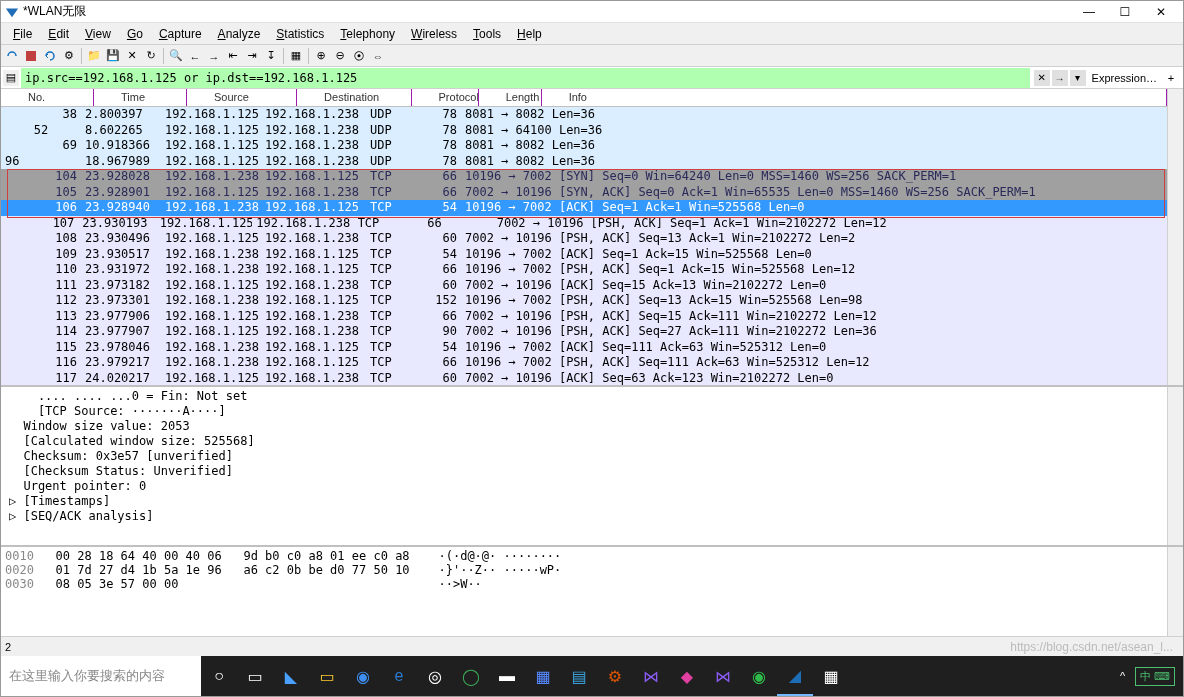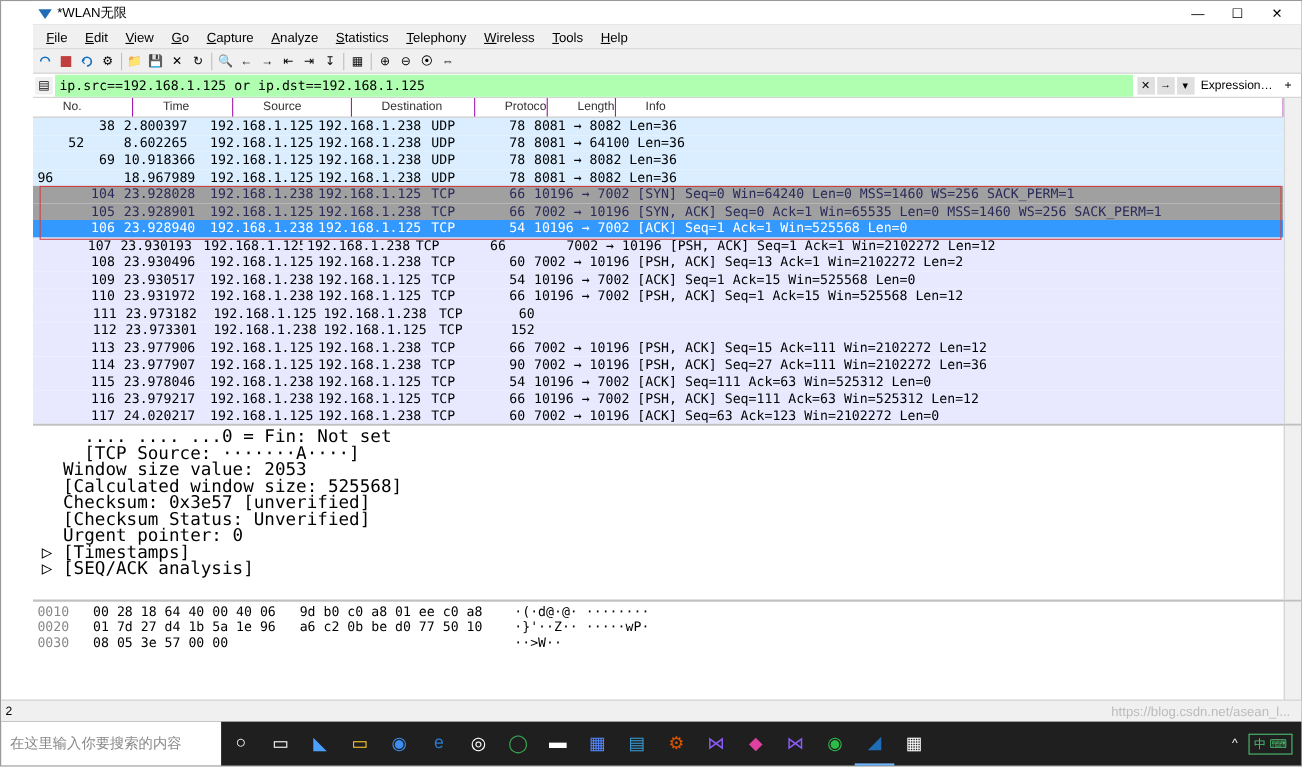--- a/index.html
+++ b/index.html
@@ -1,17 +1,17 @@
 <!DOCTYPE html>
 <html><head>
 <meta charset="utf-8">
 <style>
 * { margin: 0; padding: 0; box-sizing: border-box; }
 body { font-family: "Segoe UI", Tahoma, sans-serif; font-size: 11px; background: #fff; overflow: hidden; }
-.window { width: 1184px; height: 697px; display: flex; flex-direction: column; border: 1px solid #999; position: relative; padding-left: 29px; }
+.window { width: 1184px; height: 697px; display: flex; flex-direction: column; border: 1px solid #999; position: relative; }
 
 
 .titlebar { height: 22px; background: #fff; display: flex; align-items: center; padding: 0 4px; border-bottom: 1px solid #e0e0e0; }
 .titlebar .icon { width: 14px; height: 14px; margin-right: 4px; }
 .titlebar .icon svg { width: 14px; height: 14px; }
 .titlebar .title { flex: 1; font-size: 12px; }
 .titlebar .winbtn { width: 36px; height: 22px; display: flex; align-items: center; justify-content: center; font-size: 12px; cursor: pointer; }
 
 
 .menubar { height: 22px; display: flex; align-items: center; padding: 0 4px; font-size: 12px; background: #f0f0f0; border-bottom: 1px solid #d0d0d0; }
@@ -40,21 +40,21 @@
 .plist-rows { height: 280px; overflow-y: auto; }
 .prow { height: 15.5px; display: flex; white-space: nowrap; }
 .prow .pcol { padding: 0 4px; overflow: hidden; }
 .bg-udp { background: #daeeff; }
 .bg-tcp { background: #e8e8ff; }
 .bg-tcp-syn { background: #a0a0a0; color: #2a2a5a; }
 .prow.selected { background: #3399ff !important; color: #fff; }
 .vscroll { width: 16px; background: #f0f0f0; border-left: 1px solid #d0d0d0; }
 
 
-.details-pane { flex: 0 0 160px; border-bottom: 2px solid #c0c0c0; overflow-y: auto; font-family: Consolas, monospace; font-size: 16px; padding: 2px 8px; position: relative; }
+.details-pane { flex: 0 0 160px; border-bottom: 2px solid #c0c0c0; overflow-y: auto; font-family: Consolas, monospace; font-size: 12px; padding: 2px 8px; position: relative; }
 .details-pane .dline { white-space: pre; line-height: 15px; }
 .dscroll { position: absolute; right: 0; top: 0; width: 16px; height: 100%; background: #f0f0f0; border-left: 1px solid #d0d0d0; }
 
 
 .hex-pane { flex: 0 0 100px; overflow-y: auto; font-family: Consolas, monospace; font-size: 12px; padding: 2px 4px; position: relative; border-bottom: 1px solid #d0d0d0; }
 .hex-pane .hline { white-space: pre; line-height: 14px; }
 .hex-pane .offset { color: #888; }
 .hscroll { position: absolute; right: 0; top: 0; width: 16px; height: 100%; background: #f0f0f0; border-left: 1px solid #d0d0d0; }
 
 
@@ -264,28 +264,30 @@
             <div class="pcol" style="width: 45px; text-align: right;">66</div>
             <div class="pcol" style="width: 700px;">10196 → 7002 [PSH, ACK] Seq=1 Ack=15 Win=525568 Len=12</div>
           </div>
           <div class="prow bg-tcp">
             <div class="pcol" style="width: 80px; text-align: right;">111</div>
             <div class="pcol" style="width: 80px;">23.973182</div>
             <div class="pcol" style="width: 100px;">192.168.1.125</div>
             <div class="pcol" style="width: 105px;">192.168.1.238</div>
             <div class="pcol" style="width: 50px;">TCP</div>
             <div class="pcol" style="width: 45px; text-align: right;">60</div>
+            <div class="pcol" style="width: 700px;">7002 → 10196 [ACK] Seq=15 Ack=13 Win=2102272 Len=0</div>
           </div>
           <div class="prow bg-tcp">
             <div class="pcol" style="width: 80px; text-align: right;">112</div>
             <div class="pcol" style="width: 80px;">23.973301</div>
             <div class="pcol" style="width: 100px;">192.168.1.238</div>
             <div class="pcol" style="width: 105px;">192.168.1.125</div>
             <div class="pcol" style="width: 50px;">TCP</div>
             <div class="pcol" style="width: 45px; text-align: right;">152</div>
+            <div class="pcol" style="width: 700px;">10196 → 7002 [PSH, ACK] Seq=13 Ack=15 Win=525568 Len=98</div>
           </div>
           <div class="prow bg-tcp">
             <div class="pcol" style="width: 80px; text-align: right;">113</div>
             <div class="pcol" style="width: 80px;">23.977906</div>
             <div class="pcol" style="width: 100px;">192.168.1.125</div>
             <div class="pcol" style="width: 105px;">192.168.1.238</div>
             <div class="pcol" style="width: 50px;">TCP</div>
             <div class="pcol" style="width: 45px; text-align: right;">66</div>
             <div class="pcol" style="width: 700px;">7002 → 10196 [PSH, ACK] Seq=15 Ack=111 Win=2102272 Len=12</div>
           </div>

